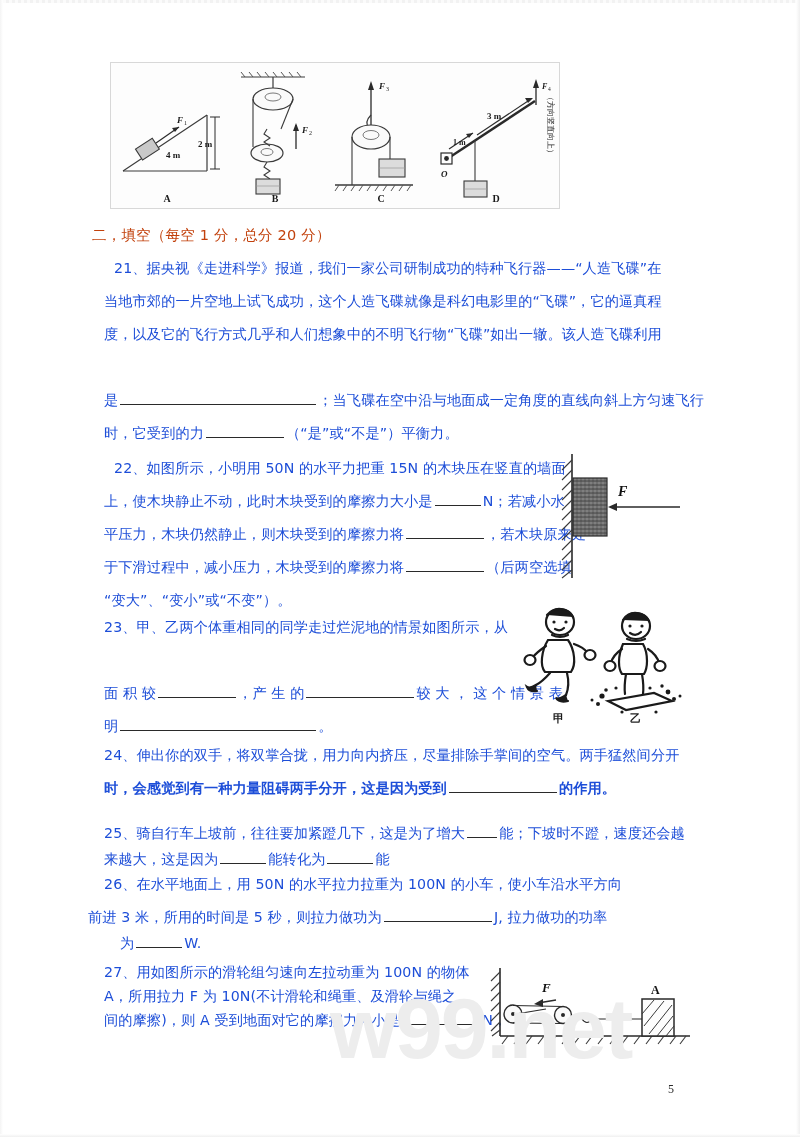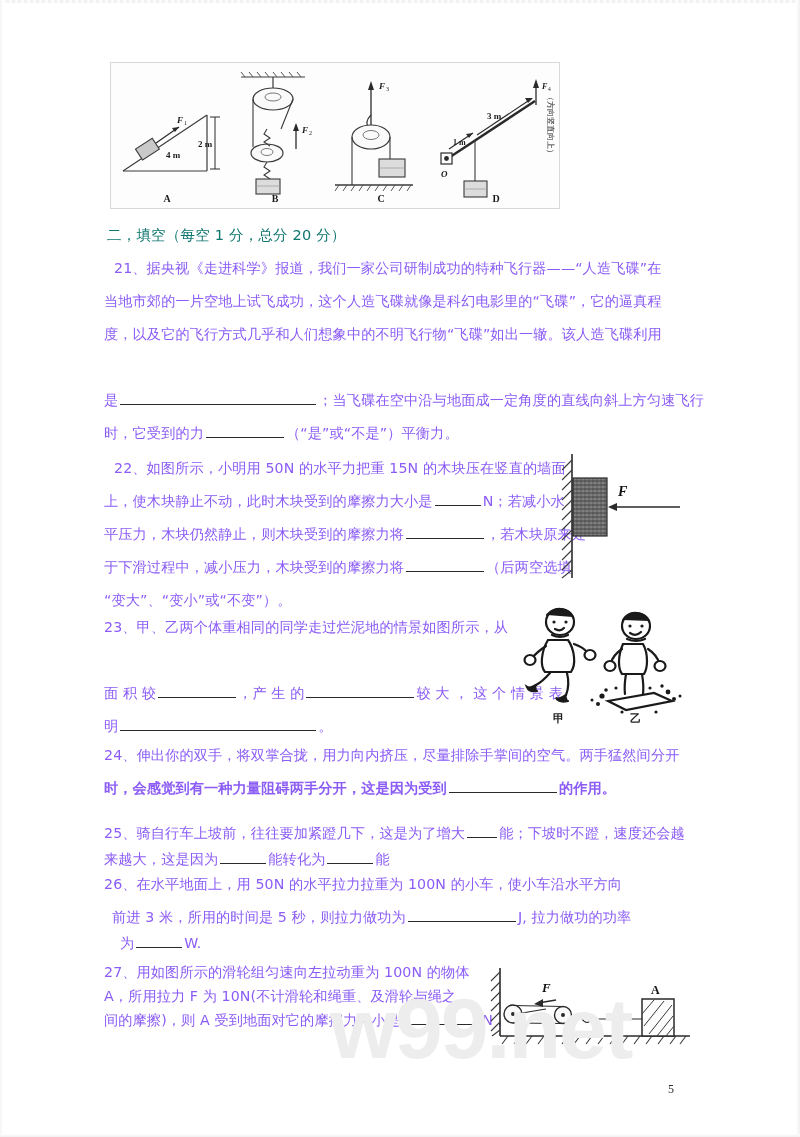--- a/index.html
+++ b/index.html
@@ -60,30 +60,30 @@
     font-size: 10px;
     font-weight: bold;
     font-family: "Liberation Serif", serif;
     color: #1a1a1a;
   }
   .fsvg { position:absolute; left:0; top:0; }
 
   
   .sec-head {
     position: absolute;
-    left: 107px;
+    left: 92px;
     font-size: 14.5px;
-    color: #0f766e;
+    color: #c2410c;
     letter-spacing: 0.2px;
     white-space: nowrap;
   }
   .qline {
     position: absolute;
     font-size: 14.2px;
-    color: #8b5cf6;
+    color: #1d4ed8;
     line-height: 18px;
     white-space: nowrap;
     letter-spacing: 0.1px;
   }
   .blank {
     display: inline-block;
     border-bottom: 1.1px solid #2a2a2a;
     vertical-align: baseline;
     height: 13px;
     margin: 0 2px;
@@ -412,21 +412,21 @@
   </div>
 
   <div class="qline cjk" style="left:104px;top:824px;">
     <span>25、骑自行车上坡前，往往要加紧蹬几下，这是为了增大</span><span class="blank b-xs"></span><span>能；下坡时不蹬，速度还会越</span>
   </div>
   <div class="qline cjk" style="left:104px;top:850px;">
     <span>来越大，这是因为</span><span class="blank b-s"></span><span>能转化为</span><span class="blank b-s"></span><span>能</span>
   </div>
 
   <div class="qline cjk" style="left:104px;top:875px;">26、在水平地面上，用 50N 的水平拉力拉重为 100N 的小车，使小车沿水平方向</div>
-  <div class="qline cjk" style="left:112px;top:908px;text-align:center;">
+  <div class="qline cjk" style="left:88px;top:908px;text-align:center;">
     <span>前进 3 米，所用的时间是 5 秒，则拉力做功为</span><span class="blank b-l"></span><span>J, 拉力做功的功率</span>
   </div>
   <div class="qline cjk" style="left:120px;top:934px;">
     <span>为</span><span class="blank b-s"></span><span>W.</span>
   </div>
 
   <div class="qline cjk" style="left:104px;top:963px;">27、用如图所示的滑轮组匀速向左拉动重为 100N 的物体</div>
   <div class="qline cjk" style="left:104px;top:987px;">A，所用拉力 F 为 10N(不计滑轮和绳重、及滑轮与绳之</div>
   <div class="qline cjk" style="left:104px;top:1011px;">
     <span>间的摩擦)，则 A 受到地面对它的摩擦力大小是</span><span class="blank b-m"></span><span>N，</span>

